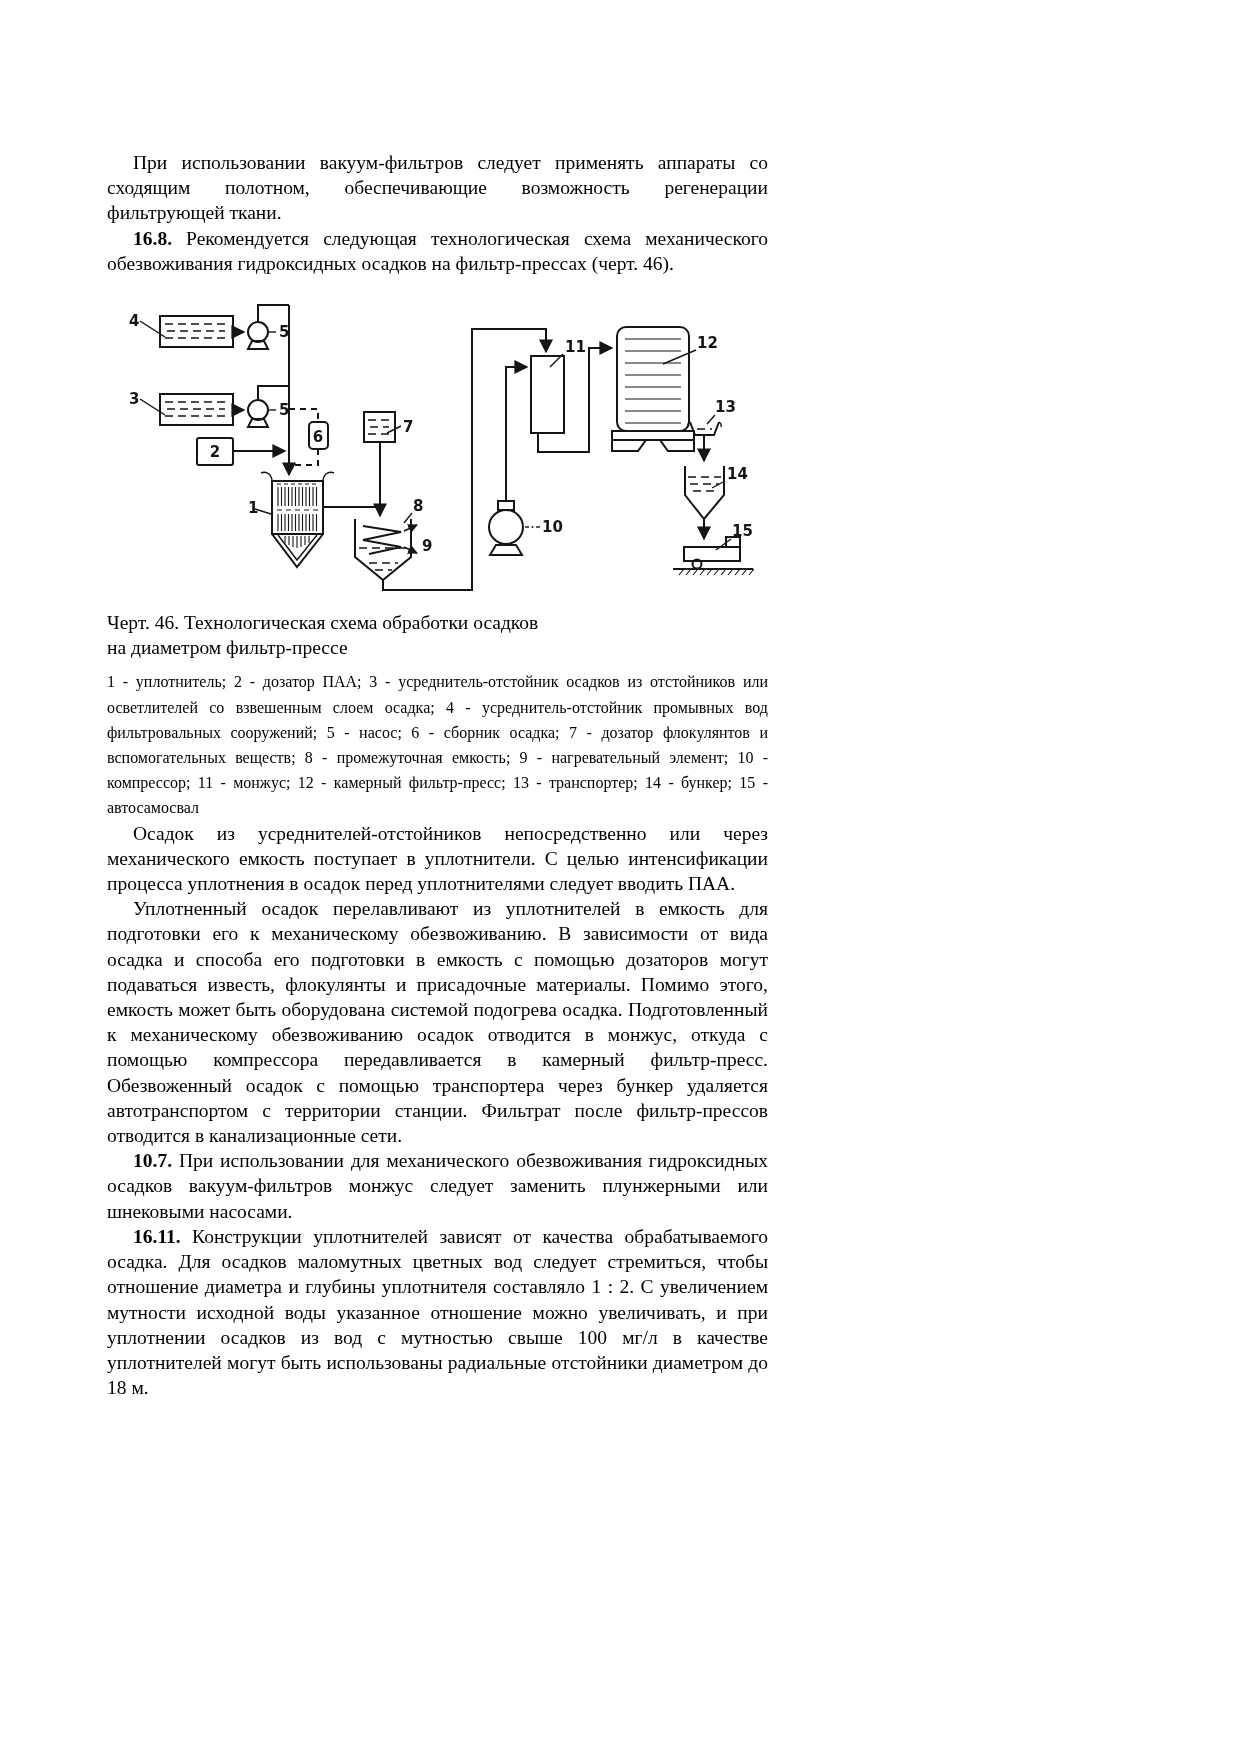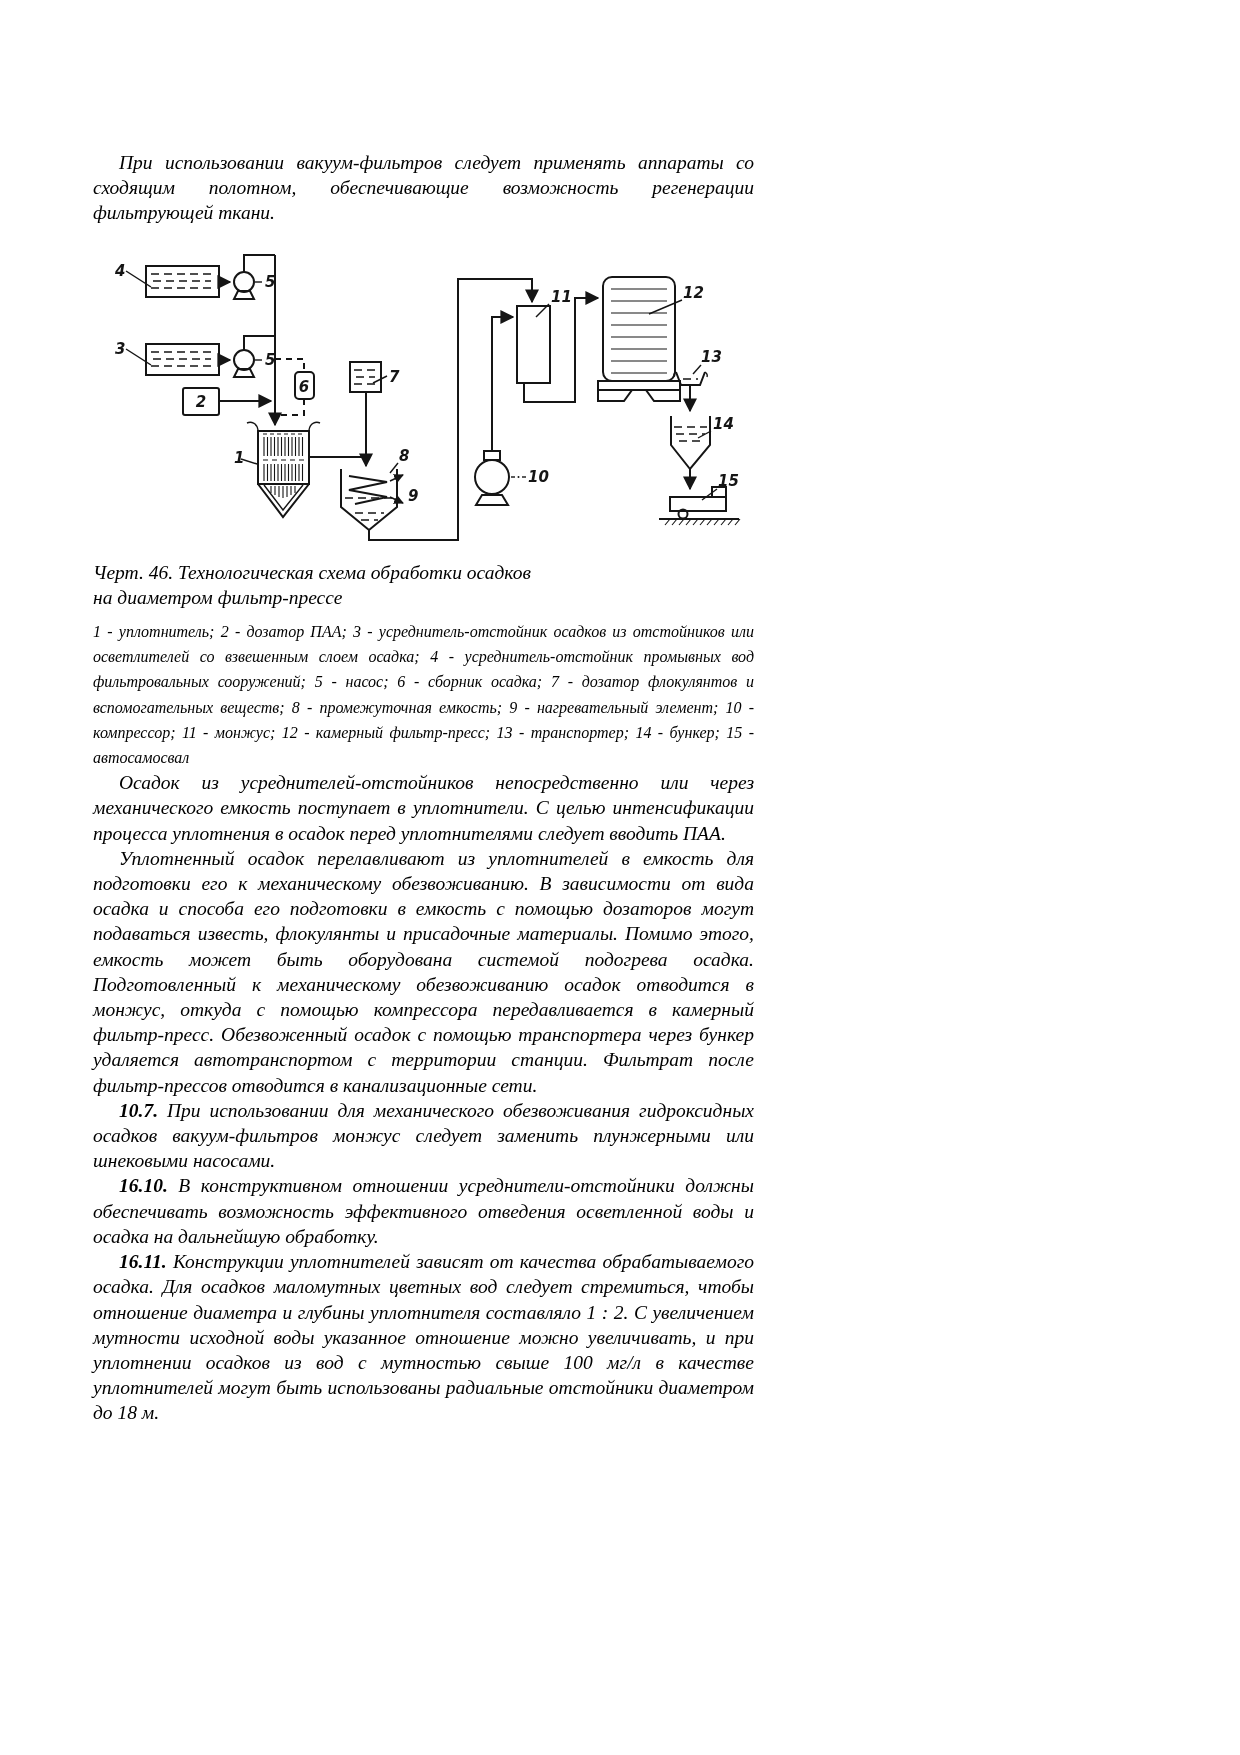--- a/index.html
+++ b/index.html
@@ -6,23 +6,22 @@
   .page{
     position:relative;
     width:1240px;height:1755px;
     background:#ffffff;
     font-family:"Liberation Serif", serif;
     color:#000;
     overflow:hidden;
   }
   .column{
     position:absolute;
-    left:93px;top:150px;
+    left:107px;top:150px;
     width:661px;
-    font-style:italic;
   }
   p.para{
     margin:0;
     font-size:19.5px;
     line-height:25.2px;
     text-align:justify;
     text-indent:26px;
   }
   p.para b{font-weight:bold;}
   .figure-wrap{margin:6px 0 0 0;}
@@ -49,20 +48,21 @@
   .lbl{font-family:"DejaVu Sans",sans-serif;font-weight:bold;font-size:15px;fill:#151515;}
 </style>
 </head>
 <body>
 
 <div class="page">
   <div class="column">
 
     <p class="para"><span>При использовании вакуум-фильтров следует применять аппараты со сходящим полотном, обеспечивающие возможность регенерации фильтрующей ткани.</span></p>
 
+    <p class="para"><b>16.8.</b> <span>Рекомендуется следующая технологическая схема механического обезвоживания гидроксидных осадков на фильтр-прессах (черт. 46).</span></p>
 
     <div class="figure-wrap">
       <svg class="diagram" width="660" height="318" viewBox="0 22 660 318" xmlns="http://www.w3.org/2000/svg">
         <defs>
           <marker id="arr" viewBox="0 0 10 10" refX="9" refY="5" markerWidth="7" markerHeight="7" orient="auto-start-reverse">
             <path d="M0,0 L10,5 L0,10 z" fill="#151515"></path>
           </marker>
         </defs>
 
         <g>
@@ -214,19 +214,18 @@
 
       <p class="legend">1 - уплотнитель; 2 - дозатор ПАА; 3 - усреднитель-отстойник осадков из отстойников или осветлителей со взвешенным слоем осадка; 4 - усреднитель-отстойник промывных вод фильтровальных сооружений; 5 - насос; 6 - сборник осадка; 7 - дозатор флокулянтов и вспомогательных веществ; 8 - промежуточная емкость; 9 - нагревательный элемент; 10 - компрессор; 11 - монжус; 12 - камерный фильтр-пресс; 13 - транспортер; 14 - бункер; 15 - автосамосвал</p>
     </div>
 
     <p class="para"><span>Осадок из усреднителей-отстойников непосредственно или через механического емкость поступает в уплотнители. С целью интенсификации процесса уплотнения в осадок перед уплотнителями следует вводить ПАА.</span></p>
 
     <p class="para"><span>Уплотненный осадок перелавливают из уплотнителей в емкость для подготовки его к механическому обезвоживанию. В зависимости от вида осадка и способа его подготовки в емкость с помощью дозаторов могут подаваться известь, флокулянты и присадочные материалы. Помимо этого, емкость может быть оборудована системой подогрева осадка. Подготовленный к механическому обезвоживанию осадок отводится в монжус, откуда с помощью компрессора передавливается в камерный фильтр-пресс. Обезвоженный осадок с помощью транспортера через бункер удаляется автотранспортом с территории станции. Фильтрат после фильтр-прессов отводится в канализационные сети.</span></p>
 
     <p class="para"><b>10.7.</b> <span>При использовании для механического обезвоживания гидроксидных осадков вакуум-фильтров монжус следует заменить плунжерными или шнековыми насосами.</span></p>
 
-    <p class="para"><b>16.10.</b> <span>В конструктивном отношении усреднители-отстойники должны обеспечивать возможность эффективного отведения осветленной воды и осадка на дальнейшую обработку.</span></p>
 
     <p class="para"><b>16.11.</b> <span>Конструкции уплотнителей зависят от качества обрабатываемого осадка. Для осадков маломутных цветных вод следует стремиться, чтобы отношение диаметра и глубины уплотнителя составляло 1 : 2. С увеличением мутности исходной воды указанное отношение можно увеличивать, и при уплотнении осадков из вод с мутностью свыше 100 мг/л в качестве уплотнителей могут быть использованы радиальные отстойники диаметром до 18 м.</span></p>
 
 
   </div>
 </div>
 
 </body></html>

